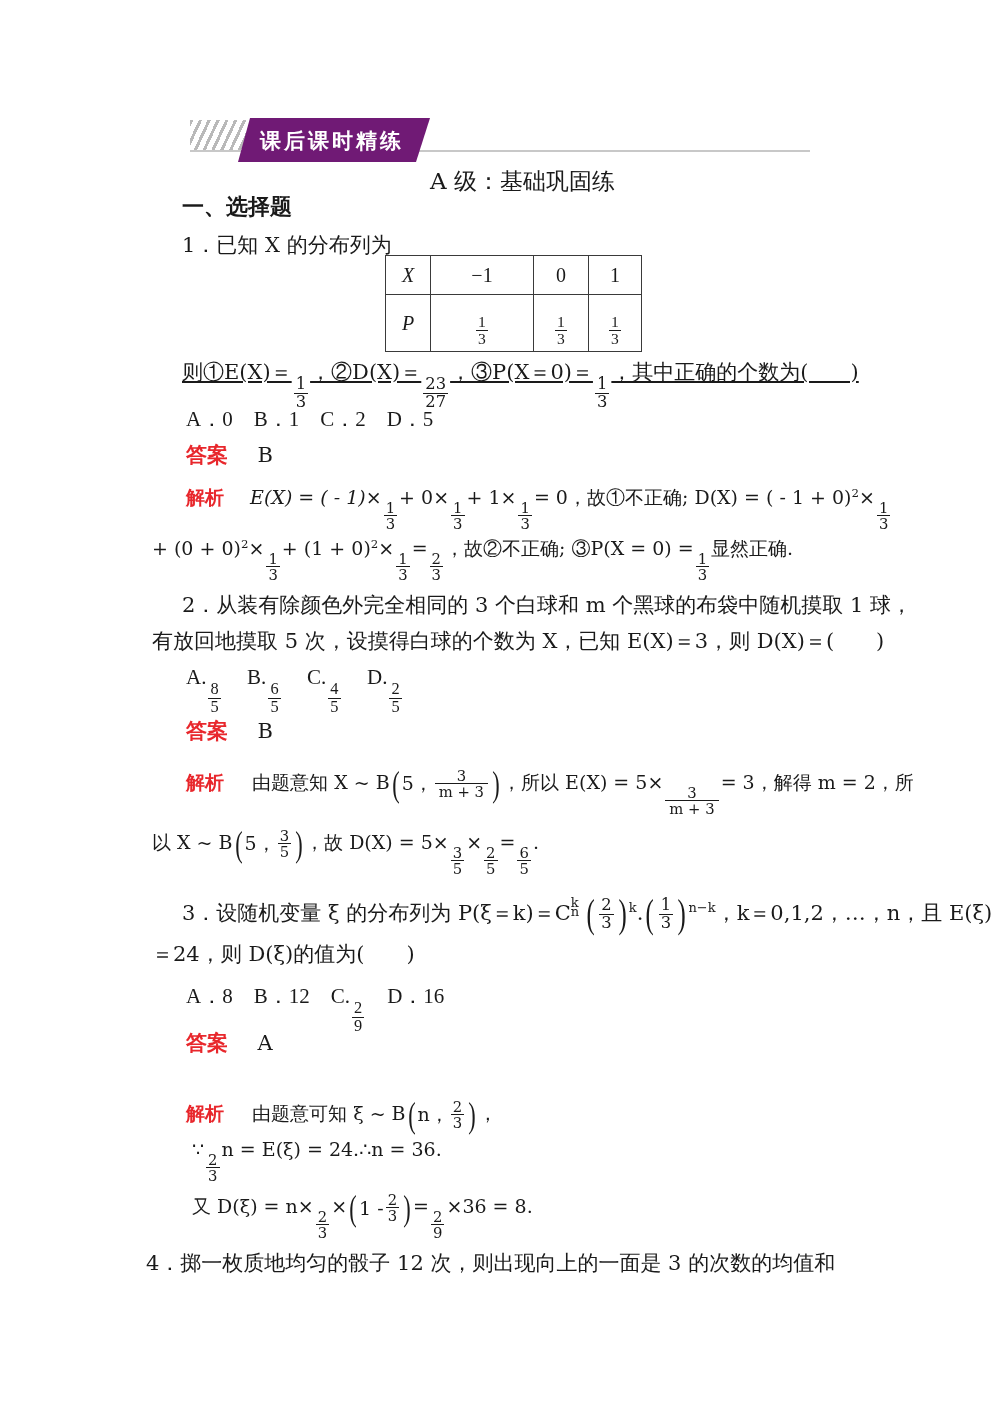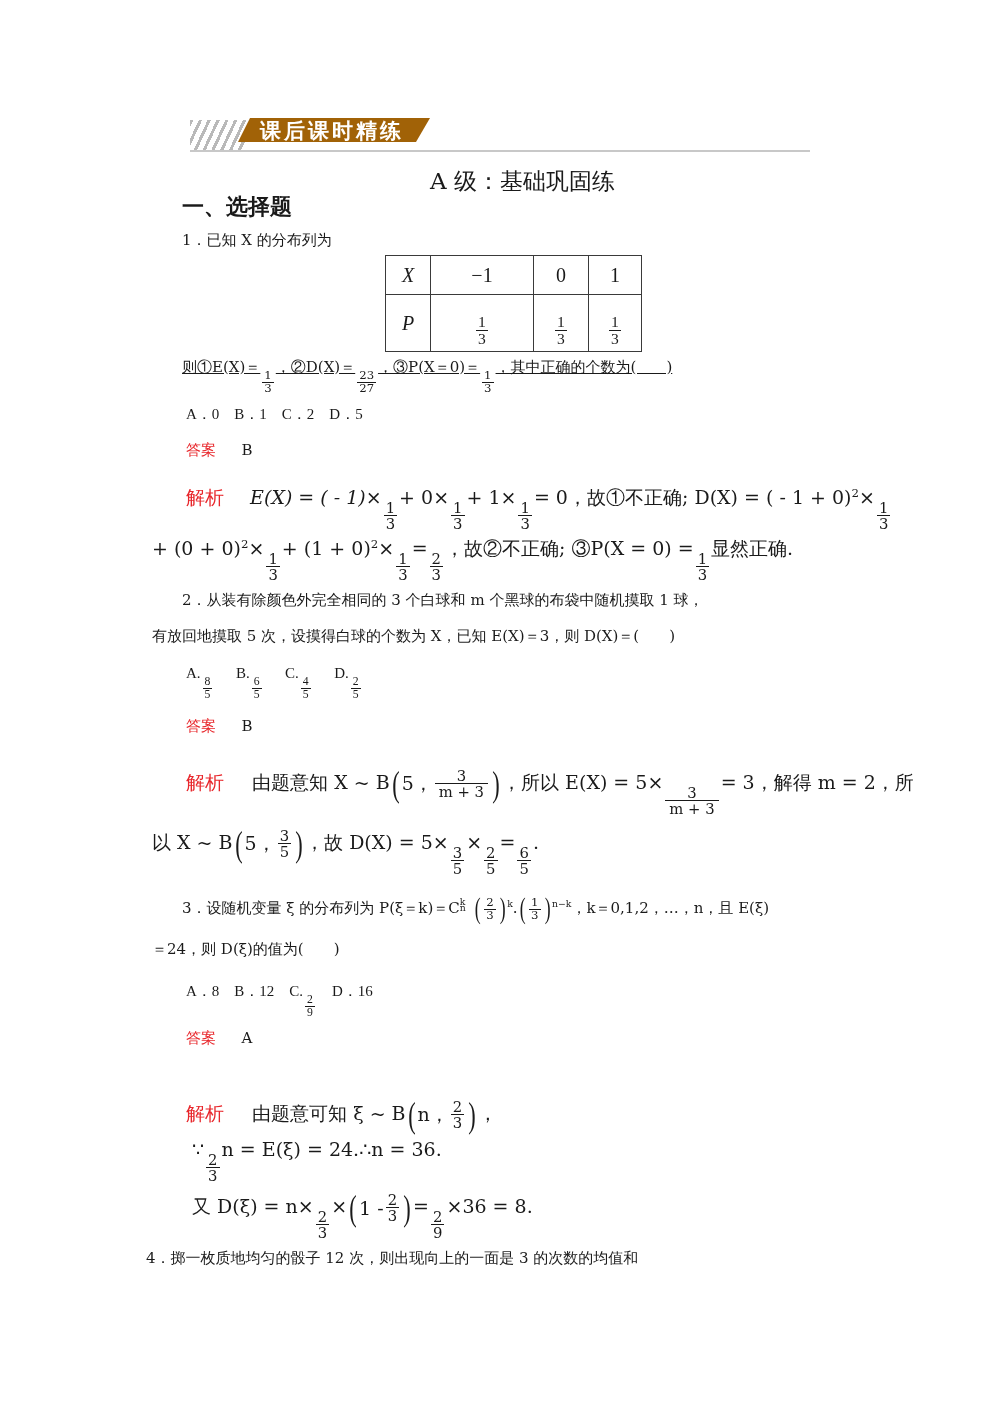--- a/index.html
+++ b/index.html
@@ -13,42 +13,42 @@
   }
   .page{position:relative;width:1000px;height:1414px;}
 
   
   .banner{position:absolute;left:190px;top:118px;height:34px;width:620px;}
   .banner .hatch{
     position:absolute;left:0;top:2px;width:56px;height:30px;
     background:repeating-linear-gradient(115deg,#b9b9b9 0px,#b9b9b9 3px,#ffffff 3px,#ffffff 8px);
   }
   .banner .tag{
-    position:absolute;left:48px;top:0px;height:24px;
-    background:#a16207;
+    position:absolute;left:48px;top:0px;height:44px;
+    background:#701a75;
     padding:0 26px 0 22px;
     display:flex;align-items:center;
     clip-path:polygon(12px 0,100% 0,calc(100% - 14px) 100%,0 100%);
   }
   .banner .tag span{
     font-family:"DejaVu Serif","Liberation Serif",serif;
     font-size:21px;font-weight:700;color:#ffffff;letter-spacing:3px;
     line-height:1;
   }
   .banner .rule{
     position:absolute;left:0;top:32px;width:620px;height:2px;background:#c8c8c8;
   }
   .ln{position:absolute;white-space:nowrap;}
   .cn{font-family:"DejaVu Serif","Liberation Serif",serif;}
   .it{font-style:italic;}
-  .red{color:#e8272c;font-weight:400;}
+  .red{color:#e8272c;font-weight:700;}
 
   .t-title{font-size:23px;}
   .t-head{font-size:22px;font-weight:700;}
-  .t-body{font-size:15px;}
+  .t-body{font-size:21px;}
   .t-sol{font-size:19px;}
 
   
   .frac{display:inline-flex;flex-direction:column;align-items:center;
         vertical-align:-0.48em;line-height:1.02;margin:0 2px;}
   .frac .num{display:block;padding:0 2px;font-size:.78em;}
   .frac .den{display:block;padding:0 2px;font-size:.78em;border-top:1.3px solid #1a1a1a;}
   .frac.wide .num,.frac.wide .den{padding:0 4px;}
 
   sup.e{font-size:.62em;vertical-align:super;}

